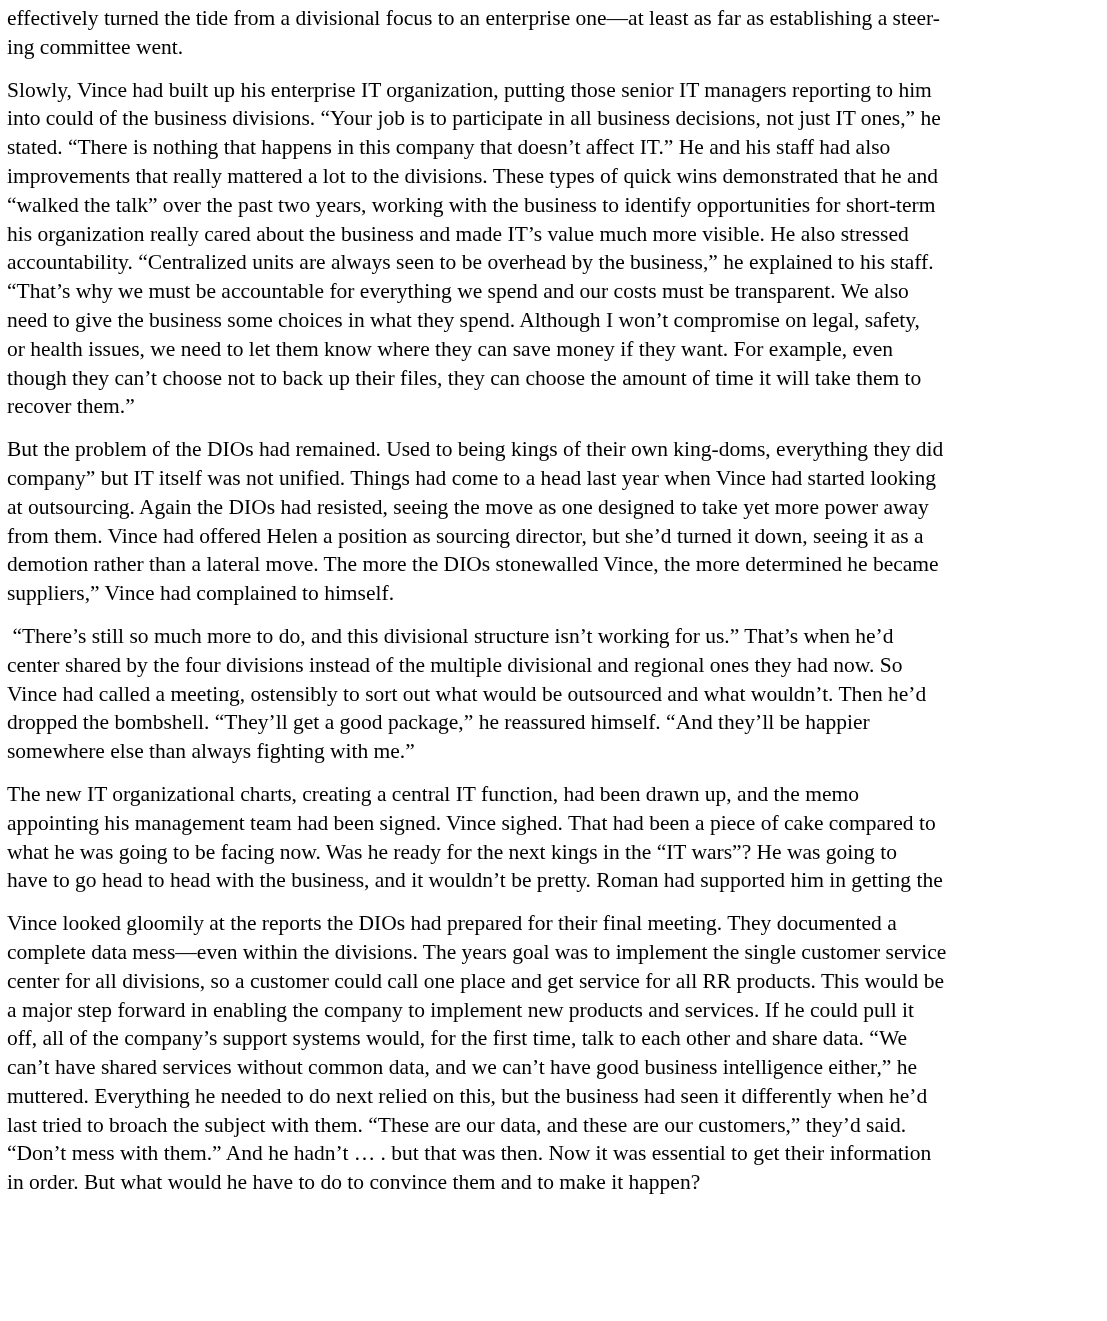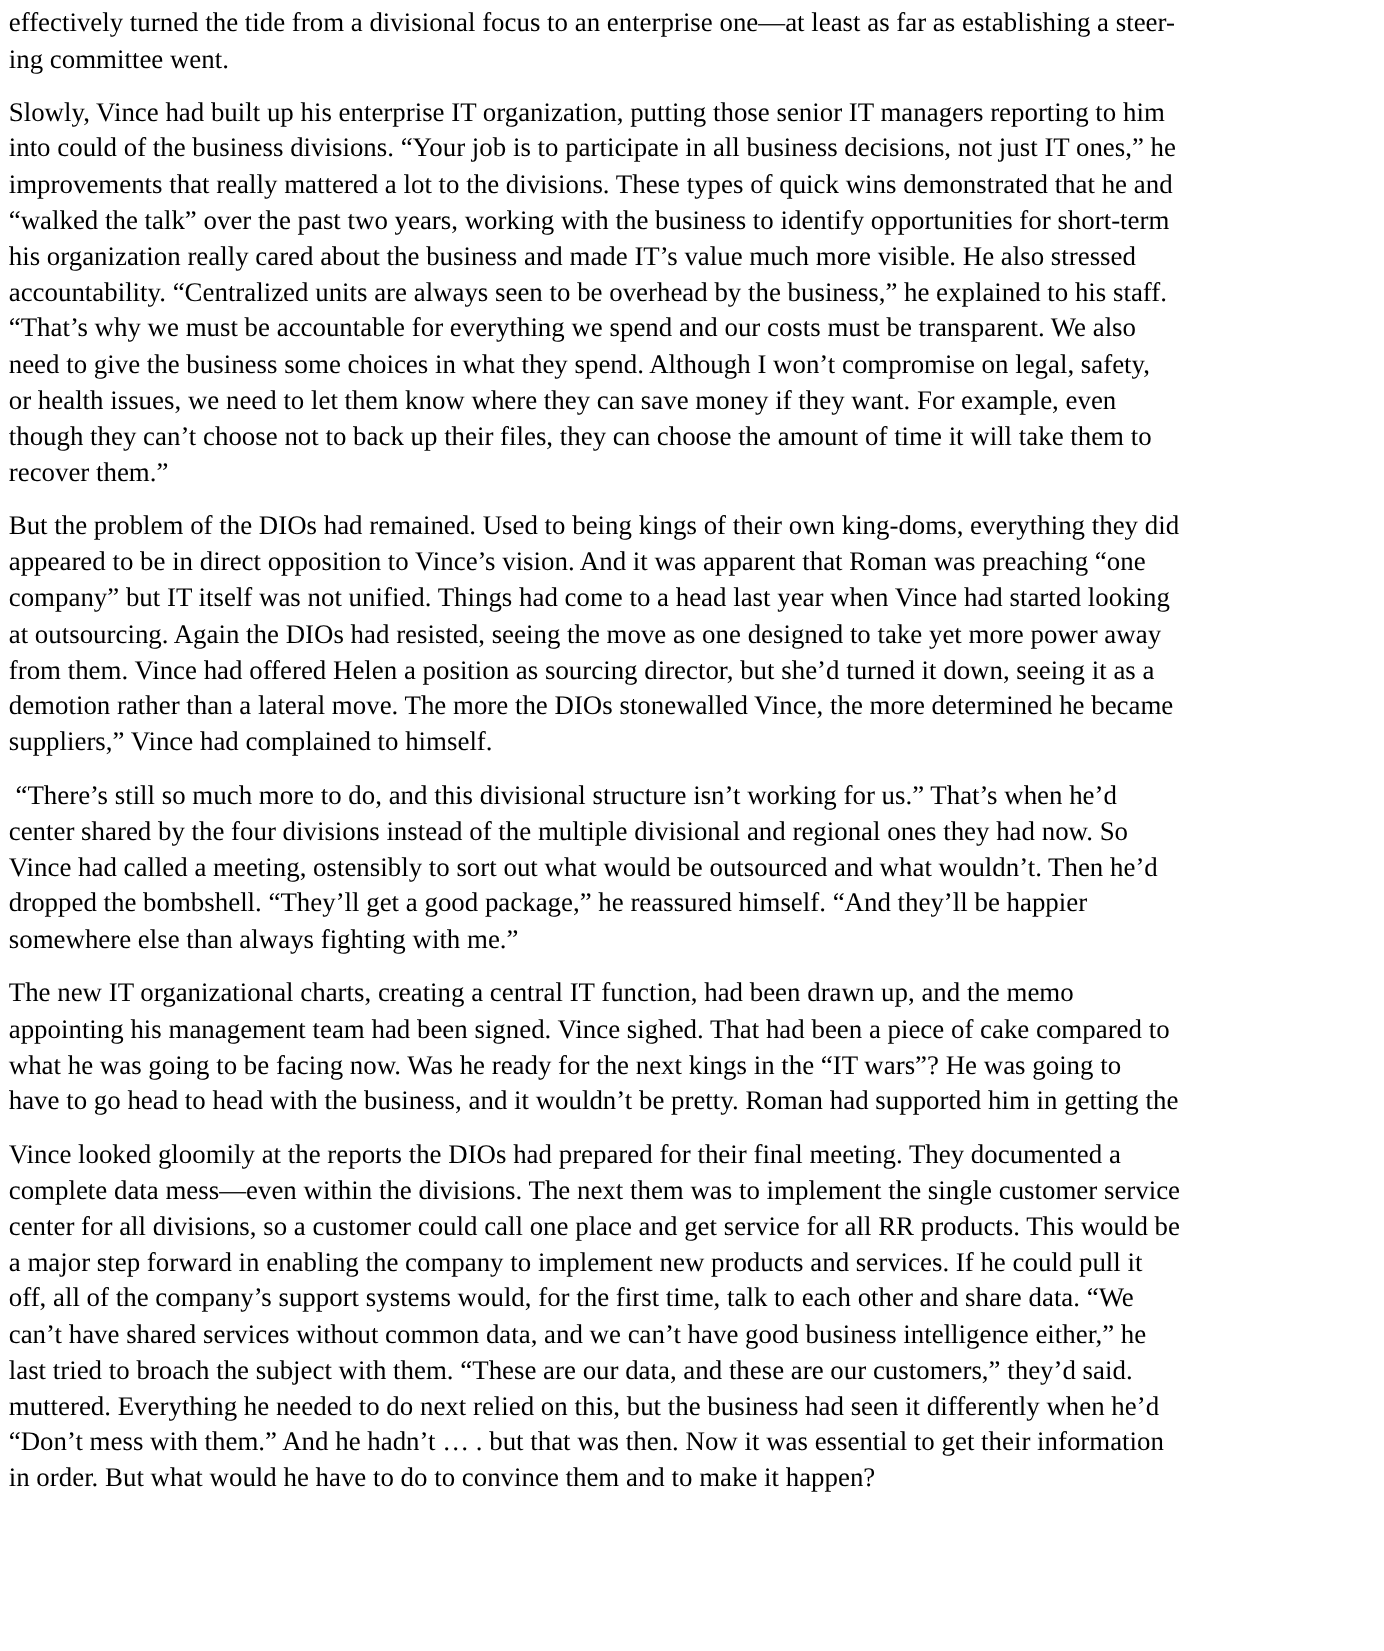--- a/index.html
+++ b/index.html
@@ -35,33 +35,33 @@
 <body>
 
 <div class="page">
     <div class="para">
       <div class="text-line">effectively turned the tide from a divisional focus to an enterprise one—at least as far as establishing a steer-</div>
       <div class="text-line">ing committee went.</div>
     </div>
     <div class="para">
       <div class="text-line">Slowly, Vince had built up his enterprise IT organization, putting those senior IT managers reporting to him</div>
       <div class="text-line">into could of the business divisions. “Your job is to participate in all business decisions, not just IT ones,” he</div>
+      <div class="text-line">stated. “There is nothing that happens in this company that doesn’t affect IT.” He and his staff had also</div>
       <div class="text-line">improvements that really mattered a lot to the divisions. These types of quick wins demonstrated that he and</div>
       <div class="text-line">“walked the talk” over the past two years, working with the business to identify opportunities for short-term</div>
       <div class="text-line">his organization really cared about the business and made IT’s value much more visible. He also stressed</div>
       <div class="text-line">accountability. “Centralized units are always seen to be overhead by the business,” he explained to his staff.</div>
       <div class="text-line">“That’s why we must be accountable for everything we spend and our costs must be transparent. We also</div>
       <div class="text-line">need to give the business some choices in what they spend. Although I won’t compromise on legal, safety,</div>
       <div class="text-line">or health issues, we need to let them know where they can save money if they want. For example, even</div>
       <div class="text-line">though they can’t choose not to back up their files, they can choose the amount of time it will take them to</div>
       <div class="text-line">recover them.”</div>
     </div>
     <div class="para">
       <div class="text-line">But the problem of the DIOs had remained. Used to being kings of their own king-doms, everything they did</div>
-      <div class="text-line">appeared to be in direct opposition to Vince’s vision. And it was apparent that Roman was preaching “one</div>
       <div class="text-line">company” but IT itself was not unified. Things had come to a head last year when Vince had started looking</div>
       <div class="text-line">at outsourcing. Again the DIOs had resisted, seeing the move as one designed to take yet more power away</div>
       <div class="text-line">from them. Vince had offered Helen a position as sourcing director, but she’d turned it down, seeing it as a</div>
       <div class="text-line">demotion rather than a lateral move. The more the DIOs stonewalled Vince, the more determined he became</div>
       <div class="text-line">suppliers,” Vince had complained to himself.</div>
     </div>
     <div class="para">
       <div class="text-line"> “There’s still so much more to do, and this divisional structure isn’t working for us.” That’s when he’d</div>
       <div class="text-line">center shared by the four divisions instead of the multiple divisional and regional ones they had now. So</div>
       <div class="text-line">Vince had called a meeting, ostensibly to sort out what would be outsourced and what wouldn’t. Then he’d</div>
@@ -69,23 +69,23 @@
       <div class="text-line">somewhere else than always fighting with me.”</div>
     </div>
     <div class="para">
       <div class="text-line">The new IT organizational charts, creating a central IT function, had been drawn up, and the memo</div>
       <div class="text-line">appointing his management team had been signed. Vince sighed. That had been a piece of cake compared to</div>
       <div class="text-line">what he was going to be facing now. Was he ready for the next kings in the “IT wars”? He was going to</div>
       <div class="text-line">have to go head to head with the business, and it wouldn’t be pretty. Roman had supported him in getting the</div>
     </div>
     <div class="para">
       <div class="text-line">Vince looked gloomily at the reports the DIOs had prepared for their final meeting. They documented a</div>
-      <div class="text-line">complete data mess—even within the divisions. The next them was to implement the single customer service</div>
+      <div class="text-line">complete data mess—even within the divisions. The years goal was to implement the single customer service</div>
       <div class="text-line">center for all divisions, so a customer could call one place and get service for all RR products. This would be</div>
       <div class="text-line">a major step forward in enabling the company to implement new products and services. If he could pull it</div>
       <div class="text-line">off, all of the company’s support systems would, for the first time, talk to each other and share data. “We</div>
       <div class="text-line">can’t have shared services without common data, and we can’t have good business intelligence either,” he</div>
+      <div class="text-line">muttered. Everything he needed to do next relied on this, but the business had seen it differently when he’d</div>
       <div class="text-line">last tried to broach the subject with them. “These are our data, and these are our customers,” they’d said.</div>
-      <div class="text-line">muttered. Everything he needed to do next relied on this, but the business had seen it differently when he’d</div>
       <div class="text-line">“Don’t mess with them.” And he hadn’t … . but that was then. Now it was essential to get their information</div>
       <div class="text-line">in order. But what would he have to do to convince them and to make it happen?</div>
     </div>
   </div>
 
 </body></html>

